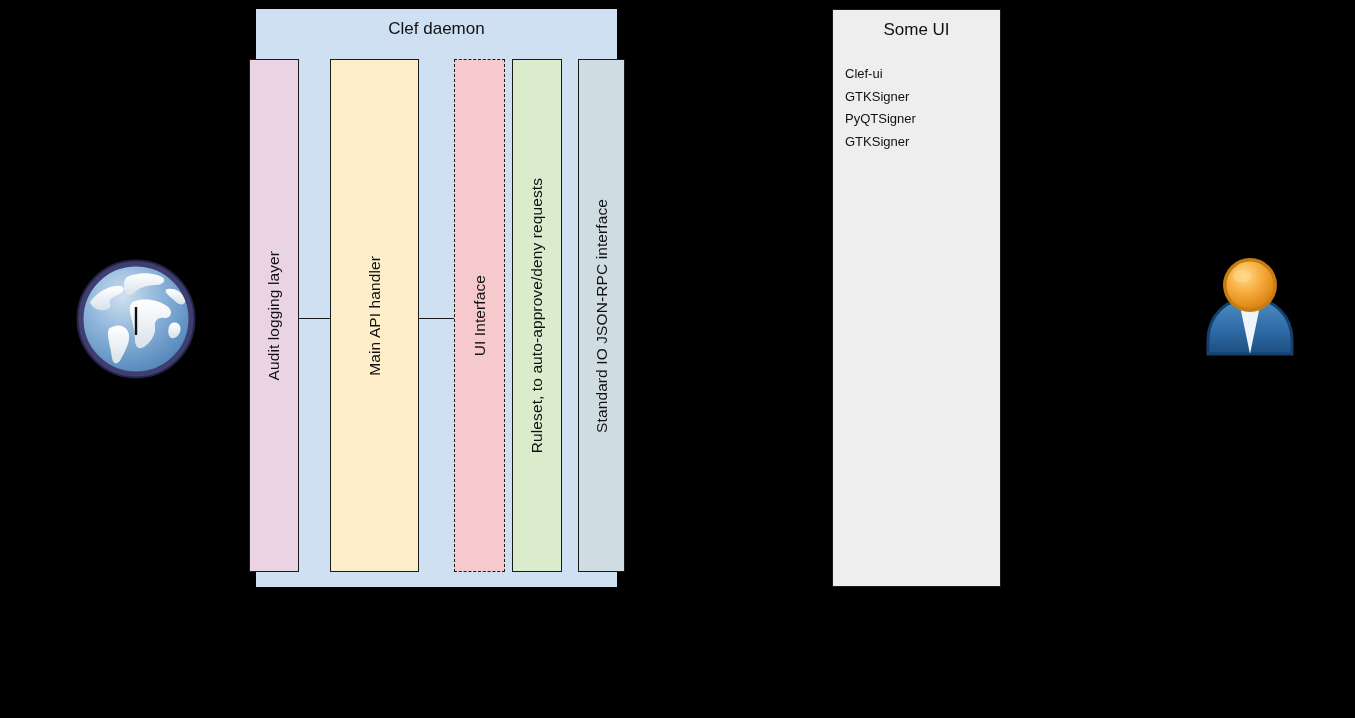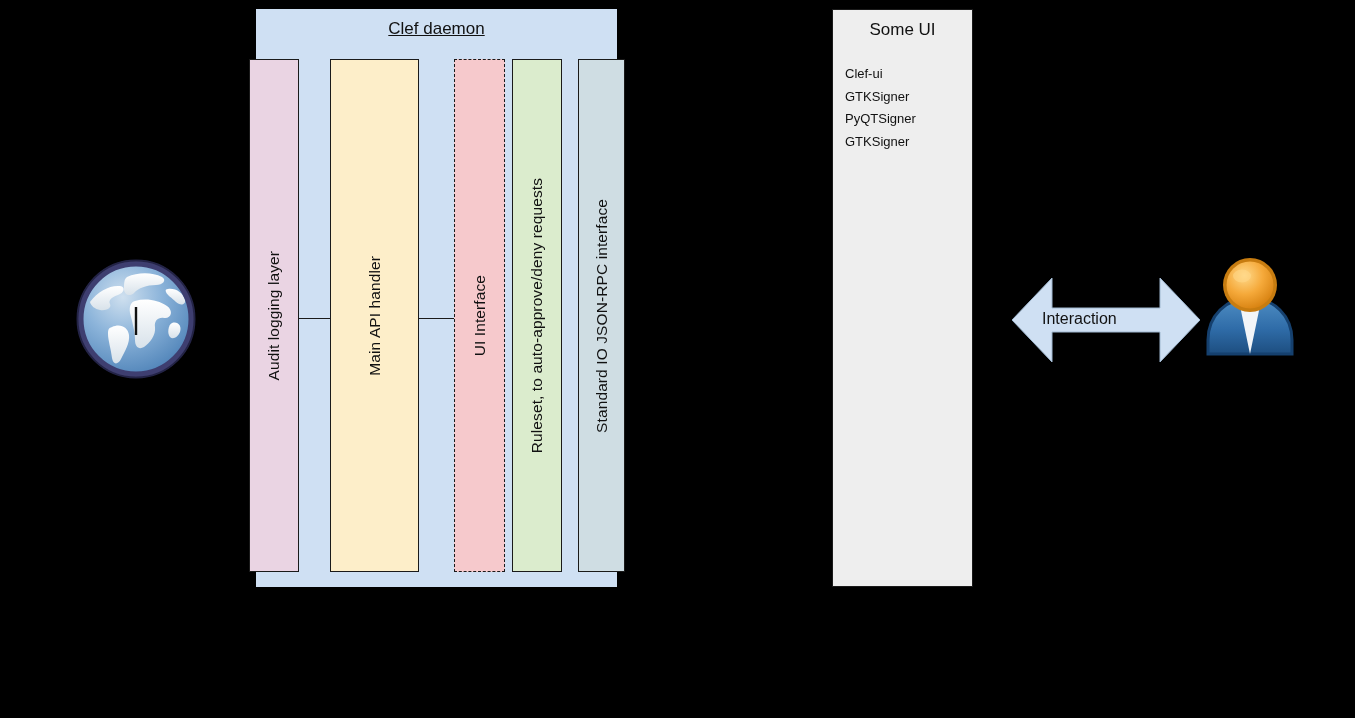--- a/index.html
+++ b/index.html
@@ -33,21 +33,20 @@
   }
   .daemon-title {
     position: absolute;
     left: 256px;
     top: 18px;
     width: 361px;
     text-align: center;
     font-size: 17px;
     color: #111111;
     line-height: 22px;
-    text-decoration: underline;
   }
 
   
   .vbox {
     position: absolute;
     top: 59px;
     height: 513px;
     box-sizing: border-box;
     border: 1.3px solid #1a1a1a;
     display: flex;
@@ -76,21 +75,21 @@
     top: 318px;
   }
   .conn-1 { left: 298px; width: 33px; }
   .conn-2 { left: 418px; width: 37px; }
 
   
   .someui-box {
     position: absolute;
     left: 832px;
     top: 9px;
-    width: 141px;
+    width: 169px;
     height: 578px;
     background: #eeeeee;
     border: 1.3px solid #1a1a1a;
     box-sizing: border-box;
     padding-left: 19px;
   }
   .someui-title {
     position: absolute;
     left: 0;
     top: 10px;
@@ -209,26 +208,20 @@
   <div class="someui-box">
     <div class="someui-title">Some UI</div>
     <div class="someui-list">
       <div>Clef-ui</div>
       <div>GTKSigner</div>
       <div>PyQTSigner</div>
       <div>GTKSigner</div>
     </div>
   </div>
 
-  <div class="arrow arrow-user">
-    <svg width="188" height="86" viewBox="0 0 188 86">
-      <polygon points="0,43 40,1 40,31 148,31 148,1 188,43 148,85 148,55 40,55 40,85" fill="#cfe0f3" stroke="#9fb7cf" stroke-width="1"></polygon>
-    </svg>
-    <div class="arrow-label">Interaction</div>
-  </div>
 
   <div class="user-icon">
     <svg width="96" height="104" viewBox="0 0 96 104">
       <defs>
         <radialGradient id="headGrad" cx="38%" cy="30%" r="72%">
           <stop offset="0%" stop-color="#ffd98a"></stop>
           <stop offset="55%" stop-color="#f5a93a"></stop>
           <stop offset="100%" stop-color="#d98413"></stop>
         </radialGradient>
         <linearGradient id="bodyGrad" x1="0" y1="0" x2="0" y2="1">

